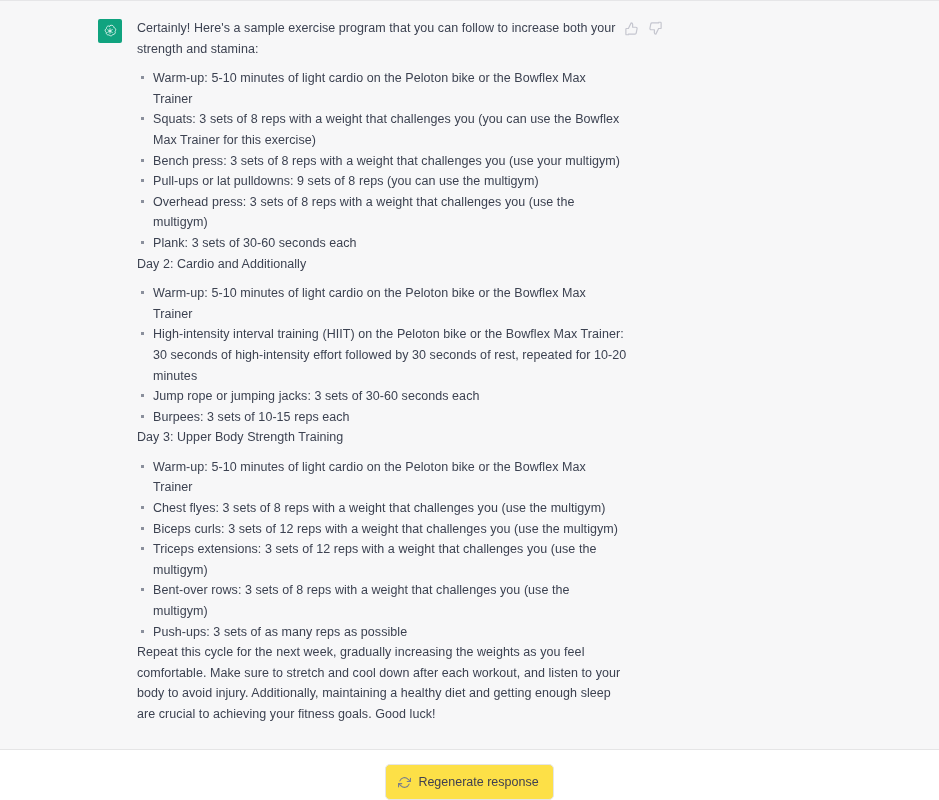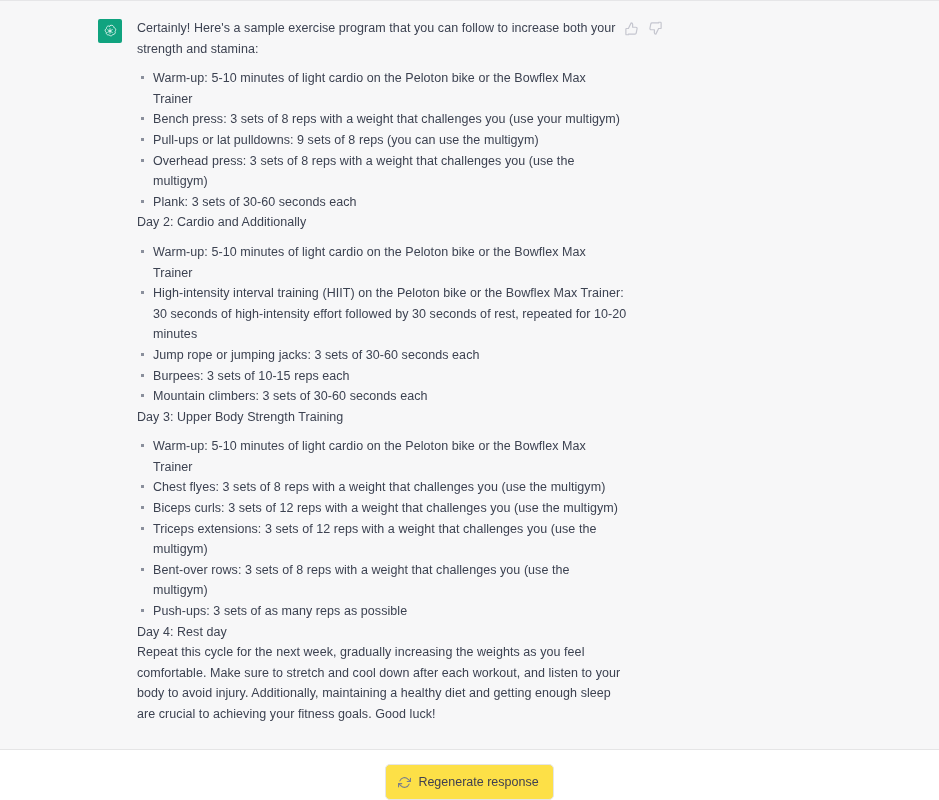--- a/index.html
+++ b/index.html
@@ -188,46 +188,45 @@
           </svg>
         </span>
       </div>
 
       <div class="content">
 
         <p class="para-intro">Certainly! Here's a sample exercise program that you can follow to increase both your strength and stamina:</p>
 
         <ul class="bullets">
           <li>Warm-up: 5-10 minutes of light cardio on the Peloton bike or the Bowflex Max Trainer</li>
+          <li>Squats: 3 sets of 8 reps with a weight that challenges you (you can use the Bowflex Max Trainer for this exercise)</li>
           <li>Bench press: 3 sets of 8 reps with a weight that challenges you (use your multigym)</li>
           <li>Pull-ups or lat pulldowns: 9 sets of 8 reps (you can use the multigym)</li>
           <li>Overhead press: 3 sets of 8 reps with a weight that challenges you (use the multigym)</li>
           <li>Plank: 3 sets of 30-60 seconds each</li>
         </ul>
 
         <p class="day-heading">Day 2: Cardio and Additionally</p>
         <ul class="bullets">
           <li>Warm-up: 5-10 minutes of light cardio on the Peloton bike or the Bowflex Max Trainer</li>
           <li>High-intensity interval training (HIIT) on the Peloton bike or the Bowflex Max Trainer: 30 seconds of high-intensity effort followed by 30 seconds of rest, repeated for 10-20 minutes</li>
           <li>Jump rope or jumping jacks: 3 sets of 30-60 seconds each</li>
           <li>Burpees: 3 sets of 10-15 reps each</li>
-          <li>Mountain climbers: 3 sets of 30-60 seconds each</li>
         </ul>
 
         <p class="day-heading">Day 3: Upper Body Strength Training</p>
         <ul class="bullets">
           <li>Warm-up: 5-10 minutes of light cardio on the Peloton bike or the Bowflex Max Trainer</li>
           <li>Chest flyes: 3 sets of 8 reps with a weight that challenges you (use the multigym)</li>
           <li>Biceps curls: 3 sets of 12 reps with a weight that challenges you (use the multigym)</li>
           <li>Triceps extensions: 3 sets of 12 reps with a weight that challenges you (use the multigym)</li>
           <li>Bent-over rows: 3 sets of 8 reps with a weight that challenges you (use the multigym)</li>
           <li>Push-ups: 3 sets of as many reps as possible</li>
         </ul>
 
-        <p class="day-heading">Day 4: Rest day</p>
 
         <p class="closing">Repeat this cycle for the next week, gradually increasing the weights as you feel comfortable. Make sure to stretch and cool down after each workout, and listen to your body to avoid injury. Additionally, maintaining a healthy diet and getting enough sleep are crucial to achieving your fitness goals. Good luck!</p>
 
       </div>
     </div>
   </div>
 
   <div class="footer">
     <button class="regen-button">
       <span class="regen-icon">

